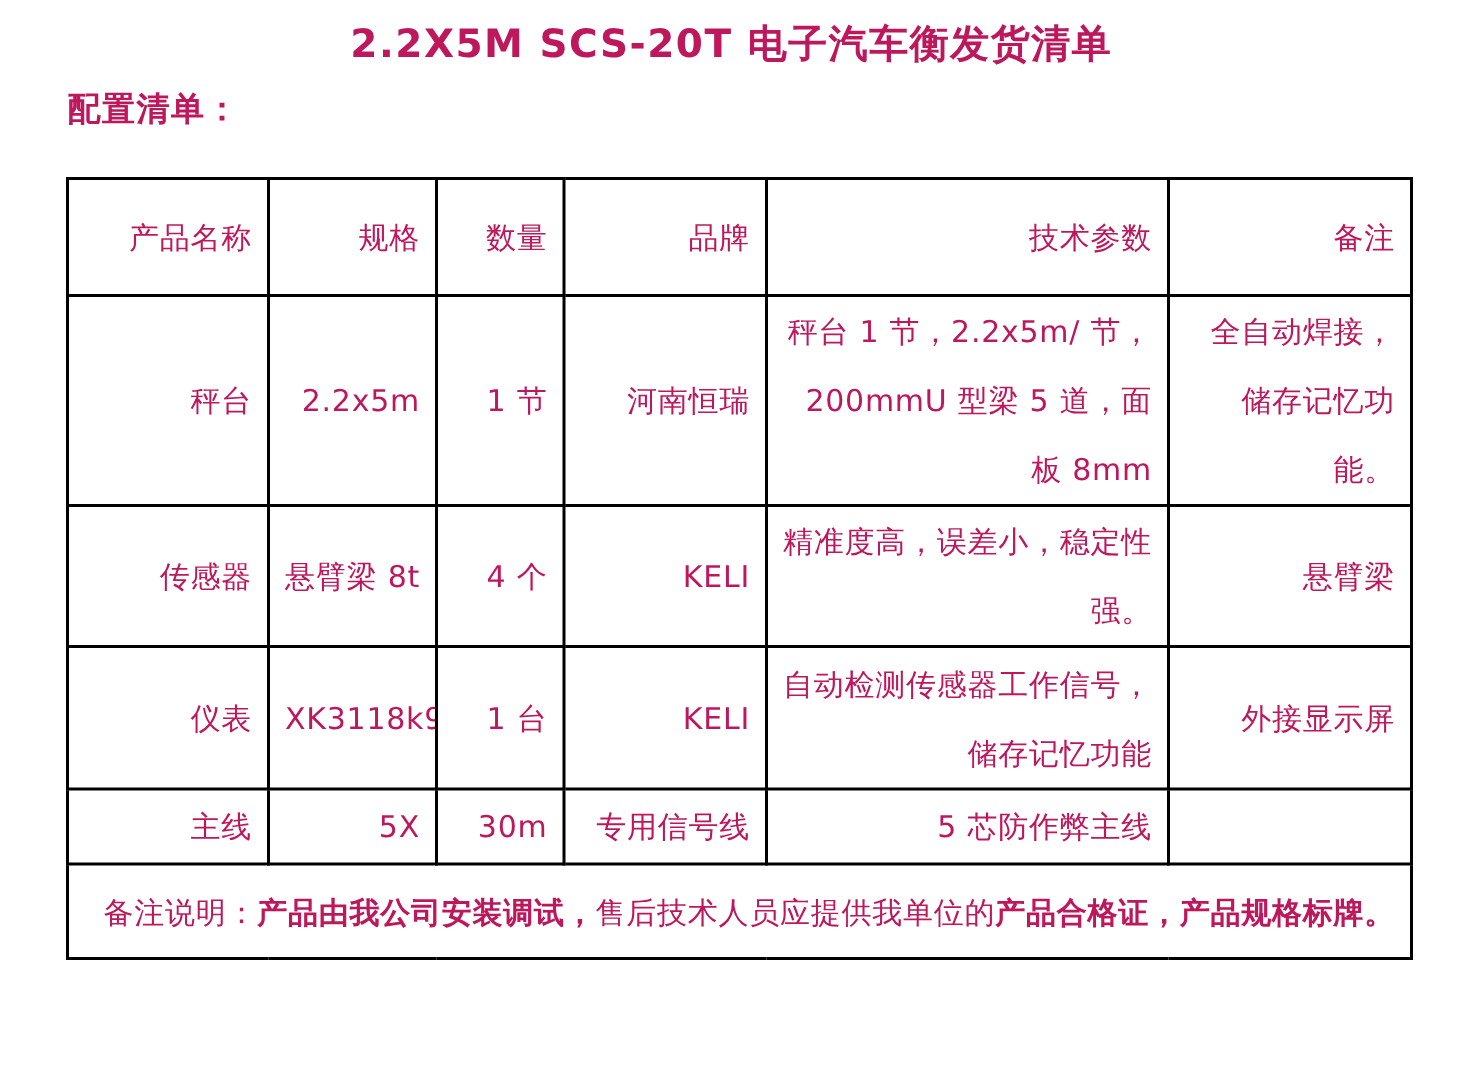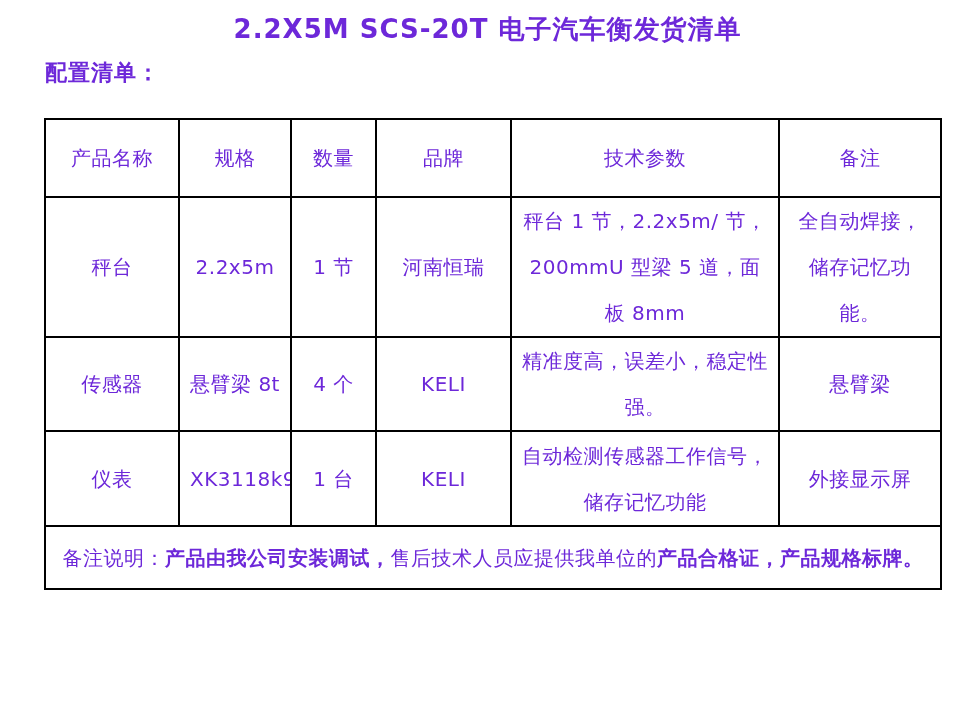--- a/index.html
+++ b/index.html
@@ -1,21 +1,21 @@
 <!DOCTYPE html>
 <html><head>
 <meta charset="utf-8">
 <style>
   html,body{margin:0;padding:0;background:#ffffff;}
   .page{
     position:relative;
     width:975px;
     height:721px;
     background:#ffffff;
-    color:#6d28d9;
+    color:#be185d;
     font-family:"DejaVu Sans","Liberation Sans",sans-serif;
     overflow:hidden;
   }
   .doc-title{
     margin:0;
     padding-top:12px;
     text-align:center;
     font-size:26px;
     font-weight:bold;
     letter-spacing:1px;
@@ -35,21 +35,21 @@
     width:896px;
     border-collapse:collapse;
     table-layout:fixed;
   }
   .spec-table th,
   .spec-table td{
     border:2px solid #000000;
     padding:0 10px;
     font-size:20px;
     font-weight:normal;
-    text-align:center;
+    text-align:right;
     vertical-align:middle;
     line-height:46px;
     letter-spacing:0.5px;
     overflow:hidden;
   }
   tr.r-header{height:78px;}
   tr.r1{height:97px;}
   tr.r2{height:90px;}
   tr.r3{height:95px;}
   tr.r4{height:47px;}
@@ -105,20 +105,28 @@
         <td>悬臂梁</td>
       </tr>
       <tr class="r3">
         <td>仪表</td>
         <td>XK3118k9</td>
         <td>1 台</td>
         <td>KELI</td>
         <td>自动检测传感器工作信号，储存记忆功能</td>
         <td>外接显示屏</td>
       </tr>
+      <tr class="r6">
+        <td>主线</td>
+        <td>5X</td>
+        <td>30m</td>
+        <td>专用信号线</td>
+        <td>5 芯防作弊主线</td>
+        <td></td>
+      </tr>
       <tr class="r-footer">
         <td colspan="6">
           <span class="fw-normal">备注说明：</span><span class="fw-bold">产品由我公司安装调试，</span><span class="fw-normal">售后技术人员应提供我单位的</span><span class="fw-bold">产品合格证，产品规格标牌。</span>
         </td>
       </tr>
     </tbody>
   </table>
 
 </div>
 

